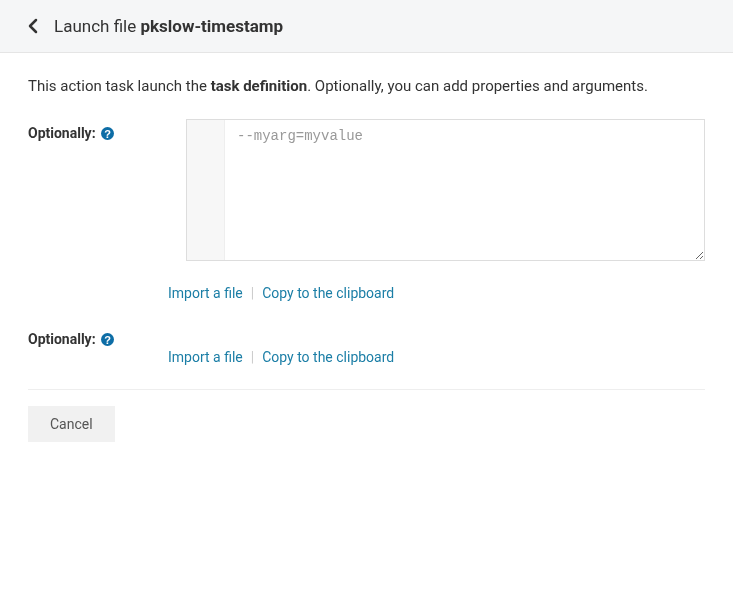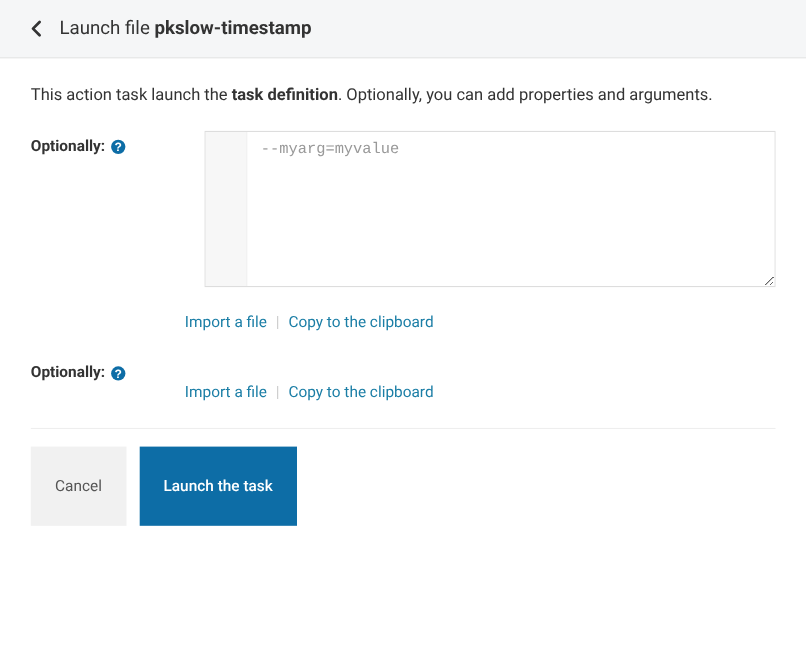--- a/index.html
+++ b/index.html
@@ -116,21 +116,21 @@
     .link-divider {
       color: #ccc;
     }
     .footer {
       border-top: 1px solid #eee;
       padding-top: 16px;
       display: flex;
       gap: 12px;
     }
     .btn {
-      padding: 28px 22px;
+      padding: 10px 22px;
       font-size: 14px;
       border: none;
       cursor: pointer;
       font-family: inherit;
     }
     .btn-cancel {
       background: #f1f1f1;
       color: #555;
     }
     .btn-primary {
@@ -195,15 +195,14 @@
       <div class="textarea-actions">
         <a class="link-action">Import a file</a>
         <span class="link-divider">|</span>
         <a class="link-action">Copy to the clipboard</a>
       </div>
     </div>
   </div>
 
   <div class="footer">
     <button class="btn btn-cancel">Cancel</button>
-    <button class="btn btn-primary">Launch the task</button>
   </div>
 </div>
 
 </body></html>

